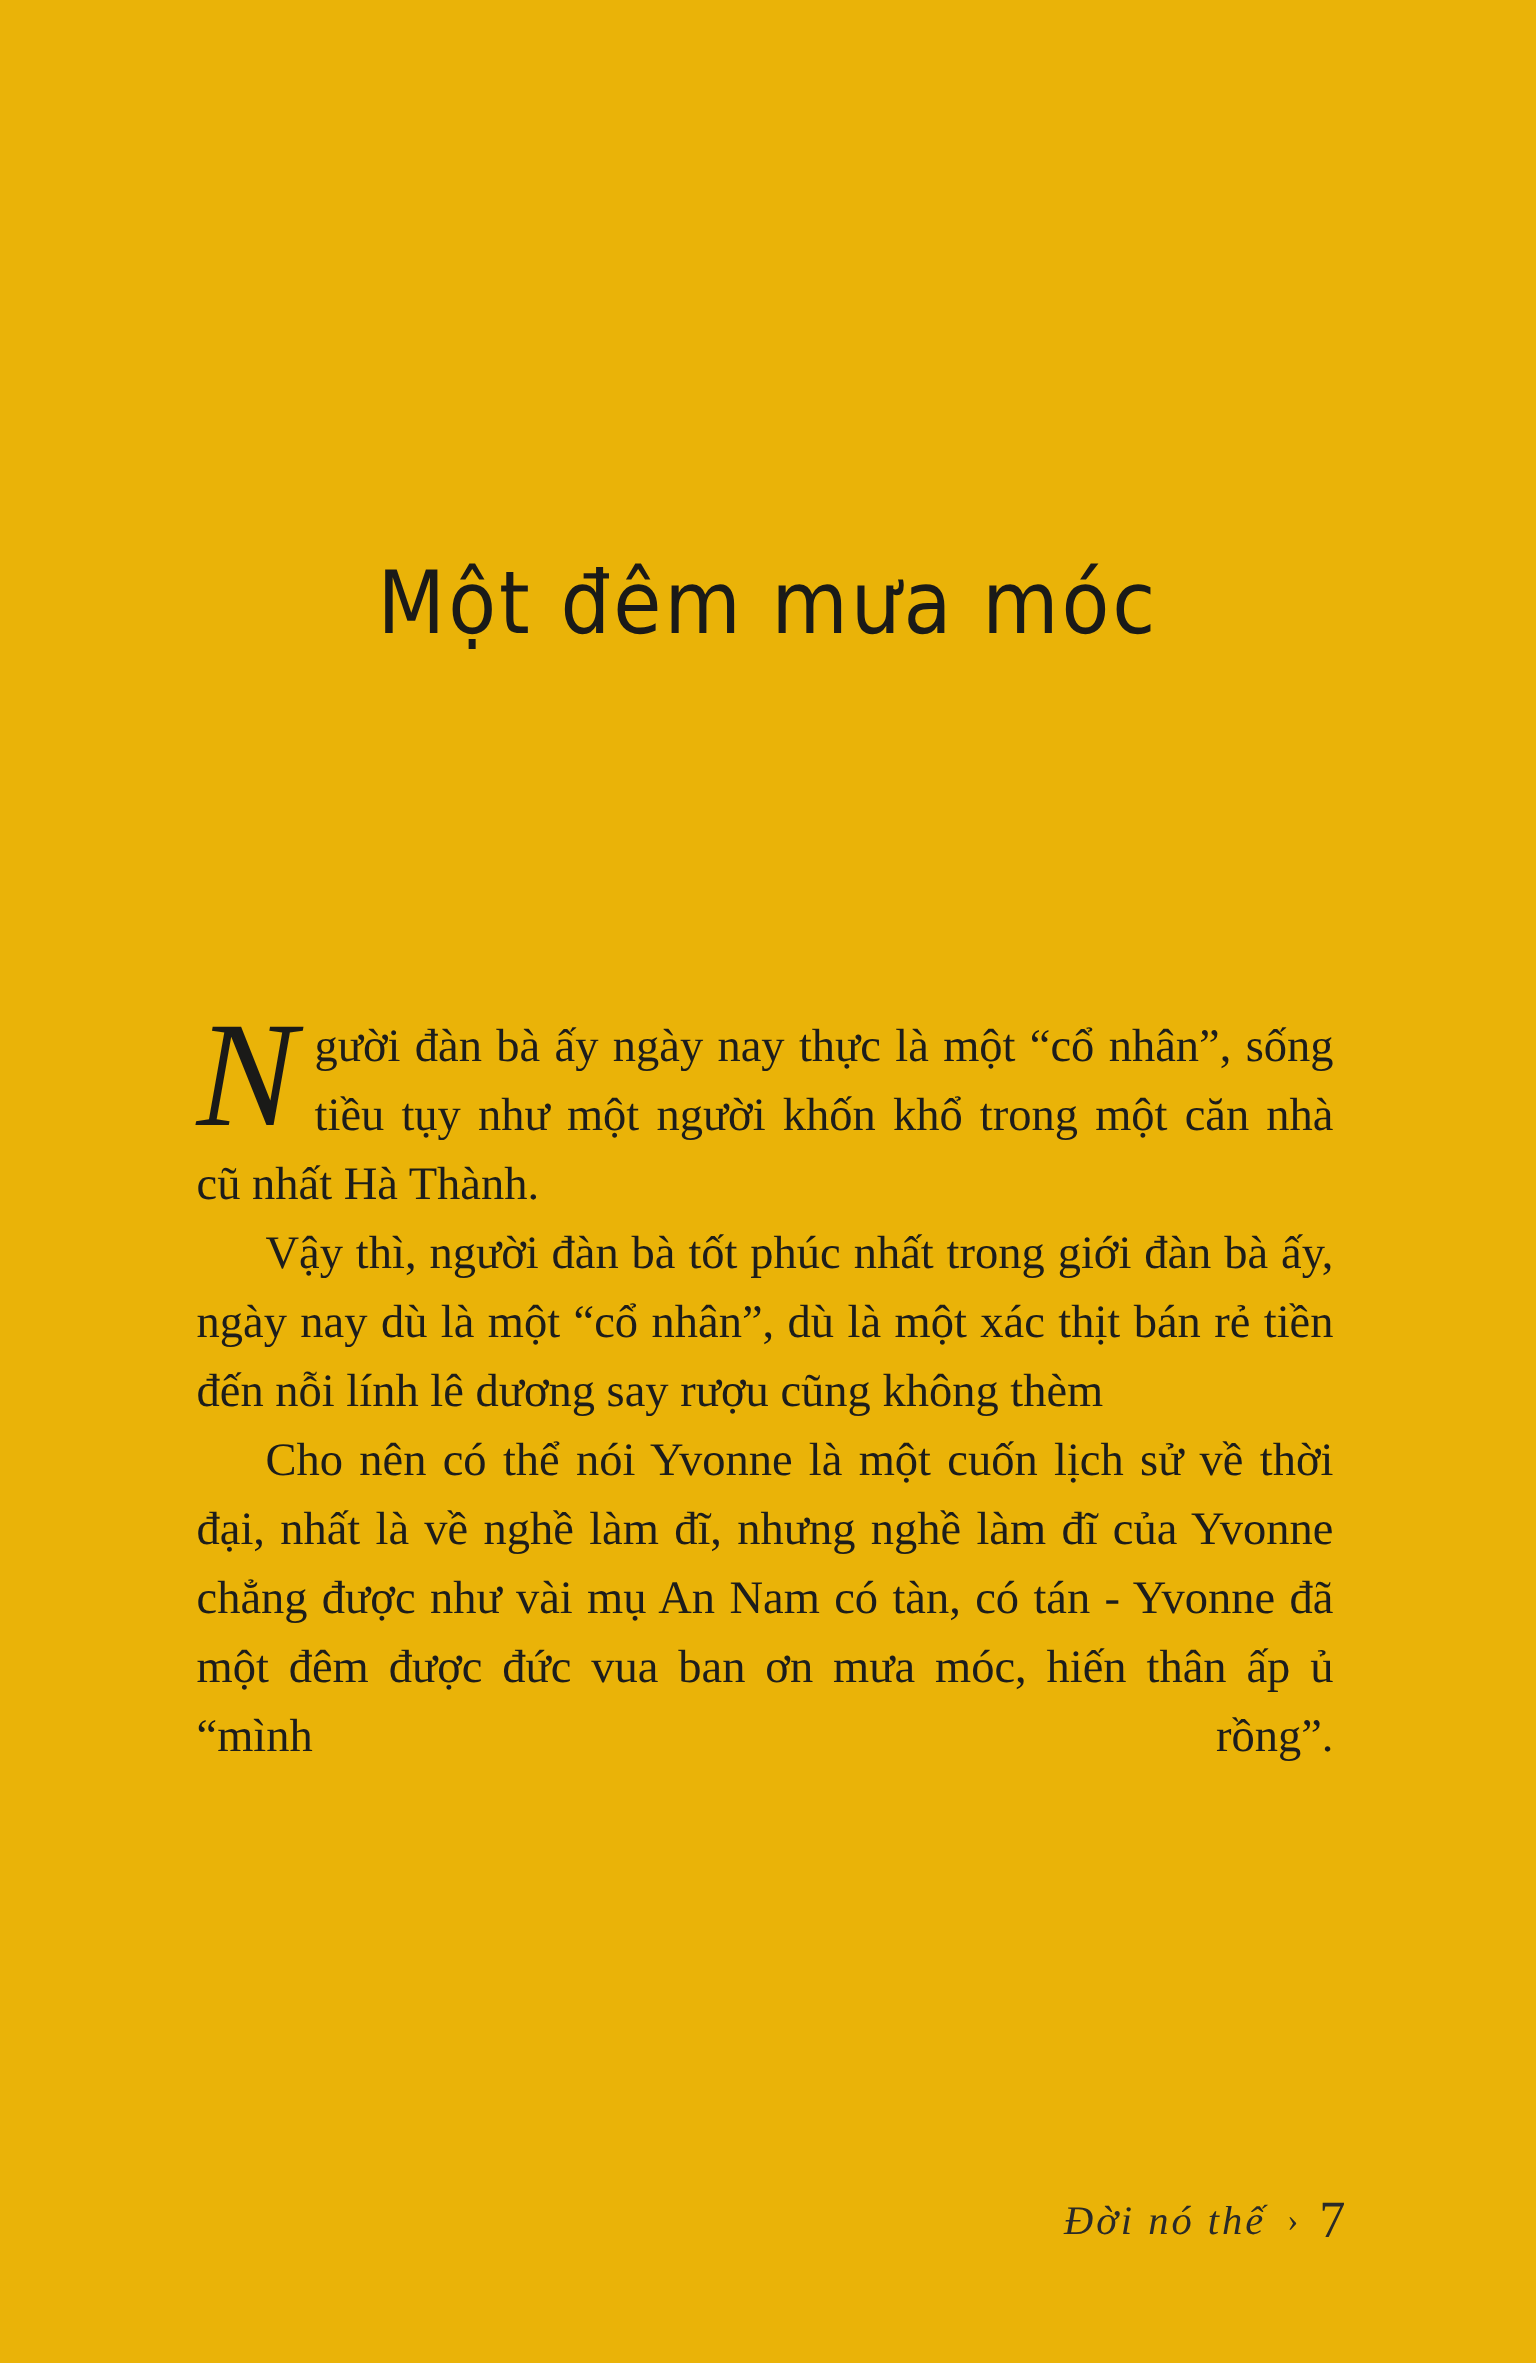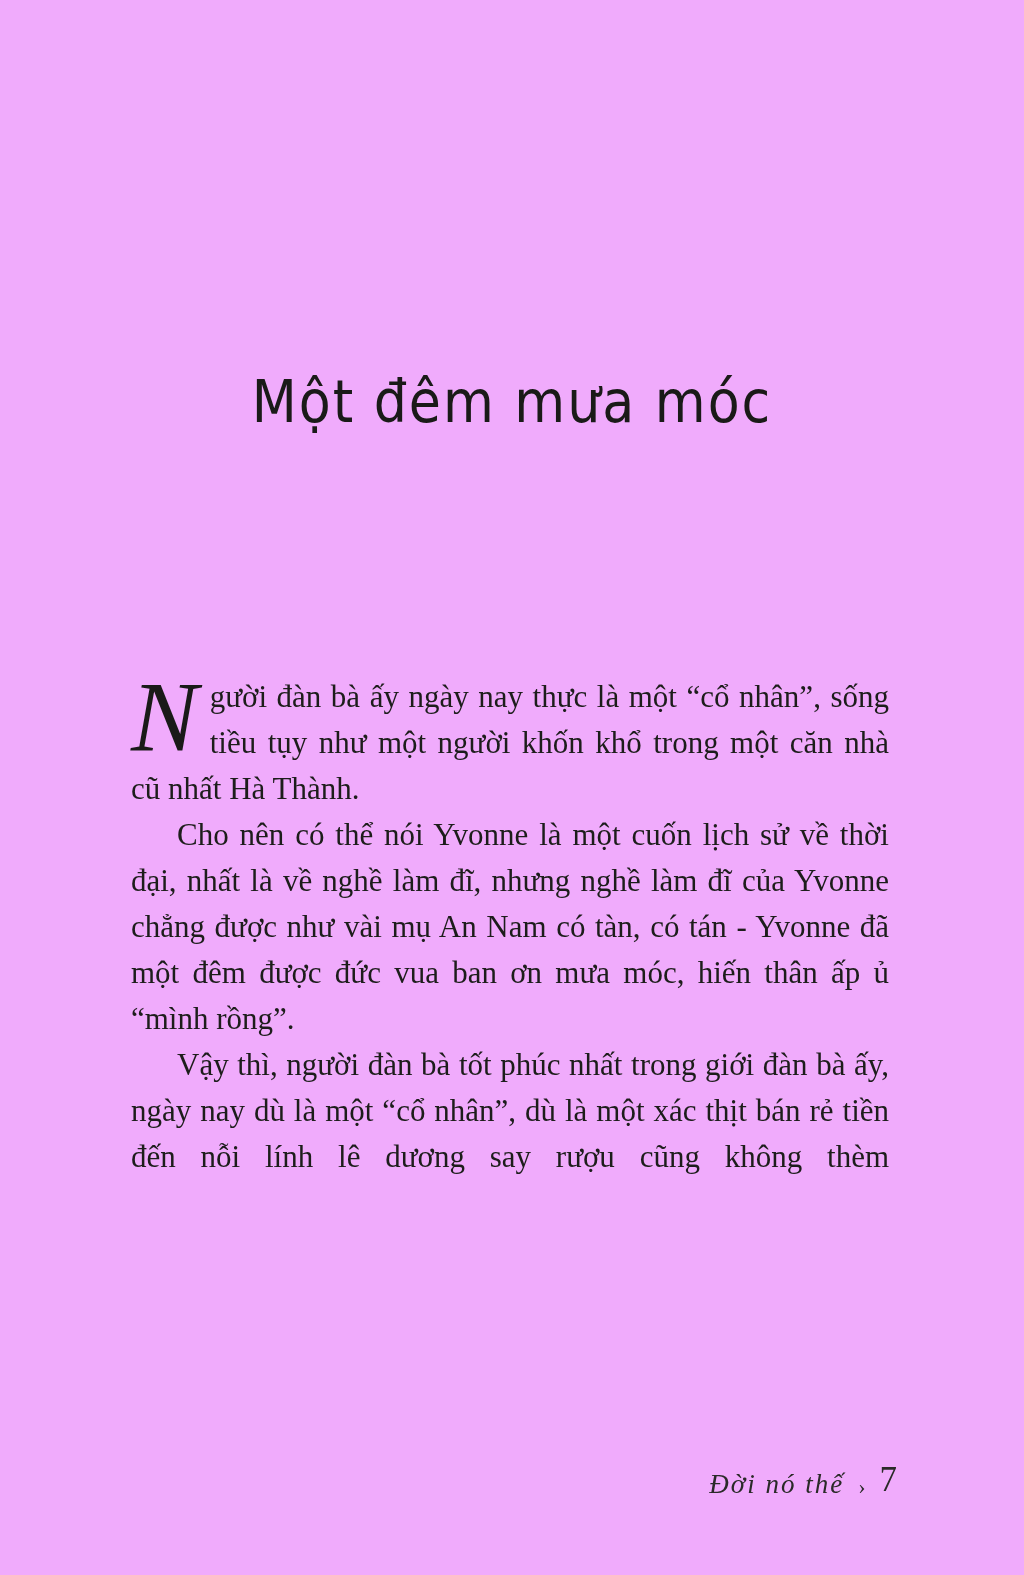--- a/index.html
+++ b/index.html
@@ -4,21 +4,21 @@
 <style>
   html, body {
     margin: 0;
     padding: 0;
     background: #ffffff;
   }
   .page {
     position: relative;
     width: 1024px;
     height: 1575px;
-    background: #f0abfc;
+    background: #eab308;
     overflow: hidden;
     font-family: "Liberation Serif", "DejaVu Serif", serif;
     color: #1d1d1b;
   }
   
   .chapter-title {
     position: absolute;
     top: 362px;
     left: 0;
     width: 1024px;
@@ -61,21 +61,21 @@
     height: 86px;
     padding: 4px 12px 0 0;
     color: #1a1a18;
   }
   
   .footer {
     position: absolute;
     top: 1460px;
     right: 127px;
     display: flex;
-    align-items: flex-end;
+    align-items: center;
     gap: 14px;
     color: #2a2a28;
   }
   .running-title {
     font-style: italic;
     font-size: 27px;
     letter-spacing: 2px;
   }
   .footer-separator {
     font-size: 22px;
@@ -88,22 +88,22 @@
 </style>
 </head>
 <body>
 
 <div class="page">
 
   <h1 class="chapter-title">Một đêm mưa móc</h1>
 
   <div class="body-text">
       <p><span class="dropcap">N</span>gười đàn bà ấy ngày nay thực là một “cổ nhân”, sống tiều tụy như một người khốn khổ trong một căn nhà cũ nhất Hà Thành.</p>
+      <p class="indent">Vậy thì, người đàn bà tốt phúc nhất trong giới đàn bà ấy, ngày nay dù là một “cổ nhân”, dù là một xác thịt bán rẻ tiền đến nỗi lính lê dương say rượu cũng không thèm</p>
       <p class="indent">Cho nên có thể nói Yvonne là một cuốn lịch sử về thời đại, nhất là về nghề làm đĩ, nhưng nghề làm đĩ của Yvonne chẳng được như vài mụ An Nam có tàn, có tán - Yvonne đã một đêm được đức vua ban ơn mưa móc, hiến thân ấp ủ “mình rồng”.</p>
-      <p class="indent">Vậy thì, người đàn bà tốt phúc nhất trong giới đàn bà ấy, ngày nay dù là một “cổ nhân”, dù là một xác thịt bán rẻ tiền đến nỗi lính lê dương say rượu cũng không thèm</p>
     </div>
 
   <div class="footer">
     <span class="running-title">Đời nó thế</span>
     <span class="footer-separator">›</span>
     <span class="page-number">7</span>
   </div>
 
 </div>
 

